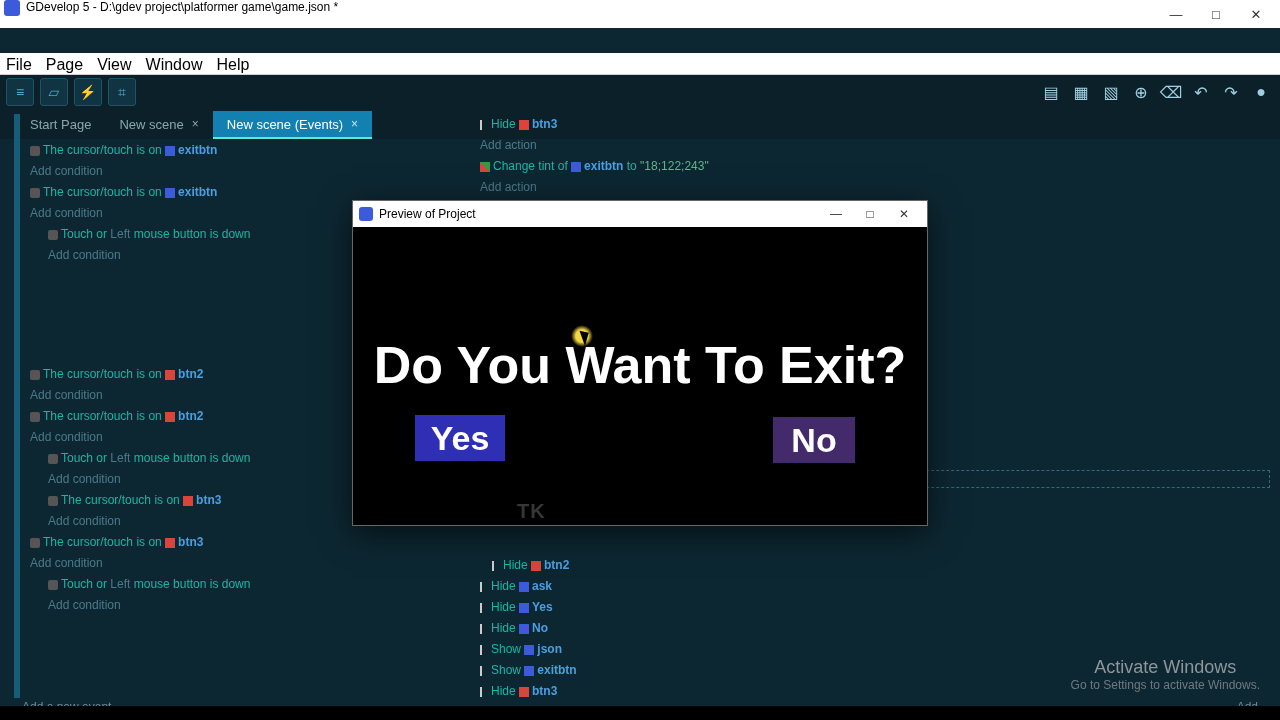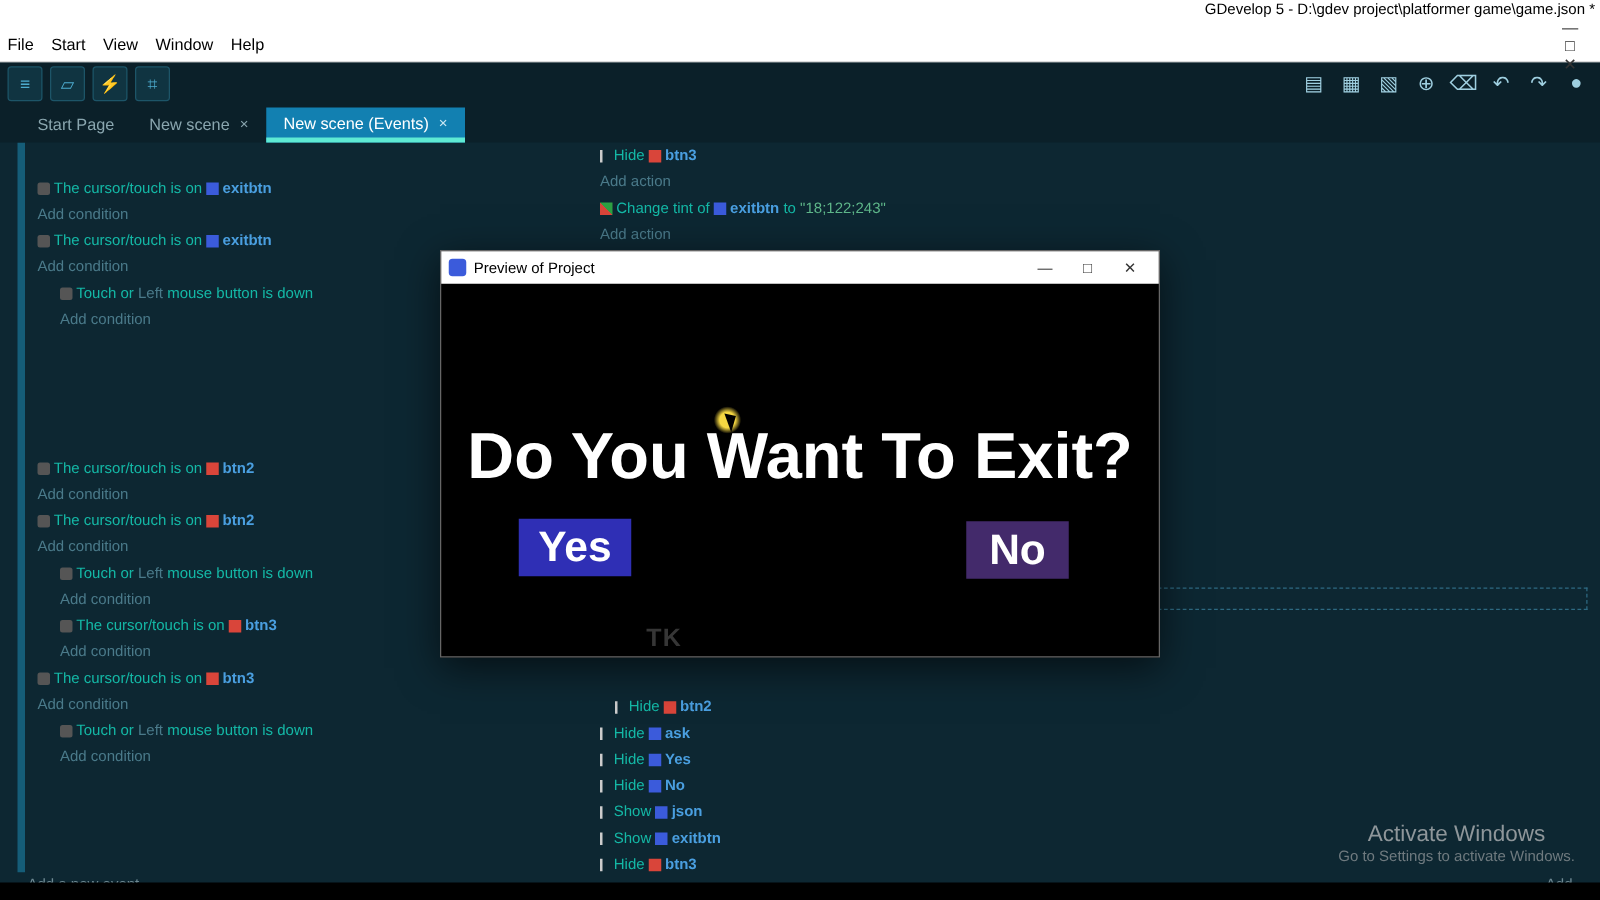--- a/index.html
+++ b/index.html
@@ -1,38 +1,38 @@
 <!DOCTYPE html>
 <html><head>
 <meta charset="utf-8">
 <style>
 * { margin:0; padding:0; box-sizing:border-box; font-family:"Segoe UI",Arial,sans-serif; }
 body { width:1280px; height:720px; background:#0d2732; overflow:hidden; position:relative; color:#c8d4d8; font-size:12px; }
 
 
-.titlebar { height:28px; background:#fff; color:#000; display:flex; align-items:flex-end; padding:0 4px; font-size:12px;flex-direction:column; }
+.titlebar { height:28px; background:#fff; color:#000; display:flex; align-items:flex-start; padding:0 4px; font-size:12px; }
 .titlebar .logo { width:16px; height:16px; background:#3b5bdb; border-radius:3px; margin-right:6px; display:inline-block; }
 .titlebar .spacer { flex:1; }
 .titlebar .winbtn { width:40px; height:28px; display:flex; align-items:center; justify-content:center; font-size:13px; color:#333; cursor:pointer; }
 
 
-.menubar { height:22px; background:#fff; color:#000; display:flex; align-items:flex-start; padding:0 6px; font-size:13px; border-bottom:1px solid #d0d0d0;}
+.menubar { height:22px; background:#fff; color:#000; display:flex; align-items:flex-end; padding:0 6px; font-size:16px; border-bottom:1px solid #d0d0d0;margin-top:25px;}
 .menubar span { margin-right:14px; cursor:pointer; }
 
 
 .toolbar { height:34px; background:#0b2029; display:flex; align-items:center; padding:0 6px; }
 .toolbar .tbtn { width:28px; height:28px; margin-right:6px; background:#103441; border:1px solid #1d5568; border-radius:3px; display:flex; align-items:center; justify-content:center; color:#4dabce; font-size:14px; cursor:pointer;}
 .toolbar .spacer{flex:1;}
 .toolbar .rbtn { width:26px; height:26px; margin-left:4px; color:#9fcfe0; font-size:16px; cursor:pointer; display:flex;align-items:center;justify-content:center;}
 
 
 .tabs { height:30px; background:#0b2029; display:flex; align-items:flex-end; padding:0 16px; }
 .tab { height:28px; padding:0 14px; display:flex; align-items:center; color:#8aa6af; font-size:13px; cursor:pointer; border-bottom:2px solid transparent;}
 .tab .closex{margin-left:8px; font-size:12px;}
-.tab.active { background:#1280b1; color:#fff; border-bottom:4px solid #5eead4;}
+.tab.active { background:#1280b1; color:#fff; border-bottom:2px solid #5eead4;}
 .tab.active .closex{color:#cfe9f4;}
 
 
 .events { position:absolute; top:114px; left:0; right:0; bottom:22px; padding:0 10px 10px 10px; overflow:hidden;}
 .gutter { position:absolute; left:14px; top:0; bottom:0; width:6px; background:#155d78; }
 .evline { position:relative; padding:2px 0 2px 30px; font-size:12px; color:#c8d4d8; line-height:17px;}
 .evline.ind1{padding-left:48px;}
 .addc { color:#4a7a8a; }
 .obj { color:#4a9fe0; font-weight:600;}
 .val { color:#5fb78a;}
@@ -82,21 +82,21 @@
   <span class="logo"></span>
   <span>GDevelop 5 - D:\gdev project\platformer game\game.json *</span>
   <span class="spacer"></span>
   <span class="winbtn">—</span>
   <span class="winbtn">□</span>
   <span class="winbtn">✕</span>
 </div>
 
 <div class="menubar">
   <span>File</span>
-  <span>Start</span>
+  <span>Page</span>
   <span>View</span>
   <span>Window</span>
   <span>Help</span>
 </div>
 
 <div class="toolbar">
   <div class="tbtn">≡</div>
   <div class="tbtn">▱</div>
   <div class="tbtn">⚡</div>
   <div class="tbtn">⌗</div>

